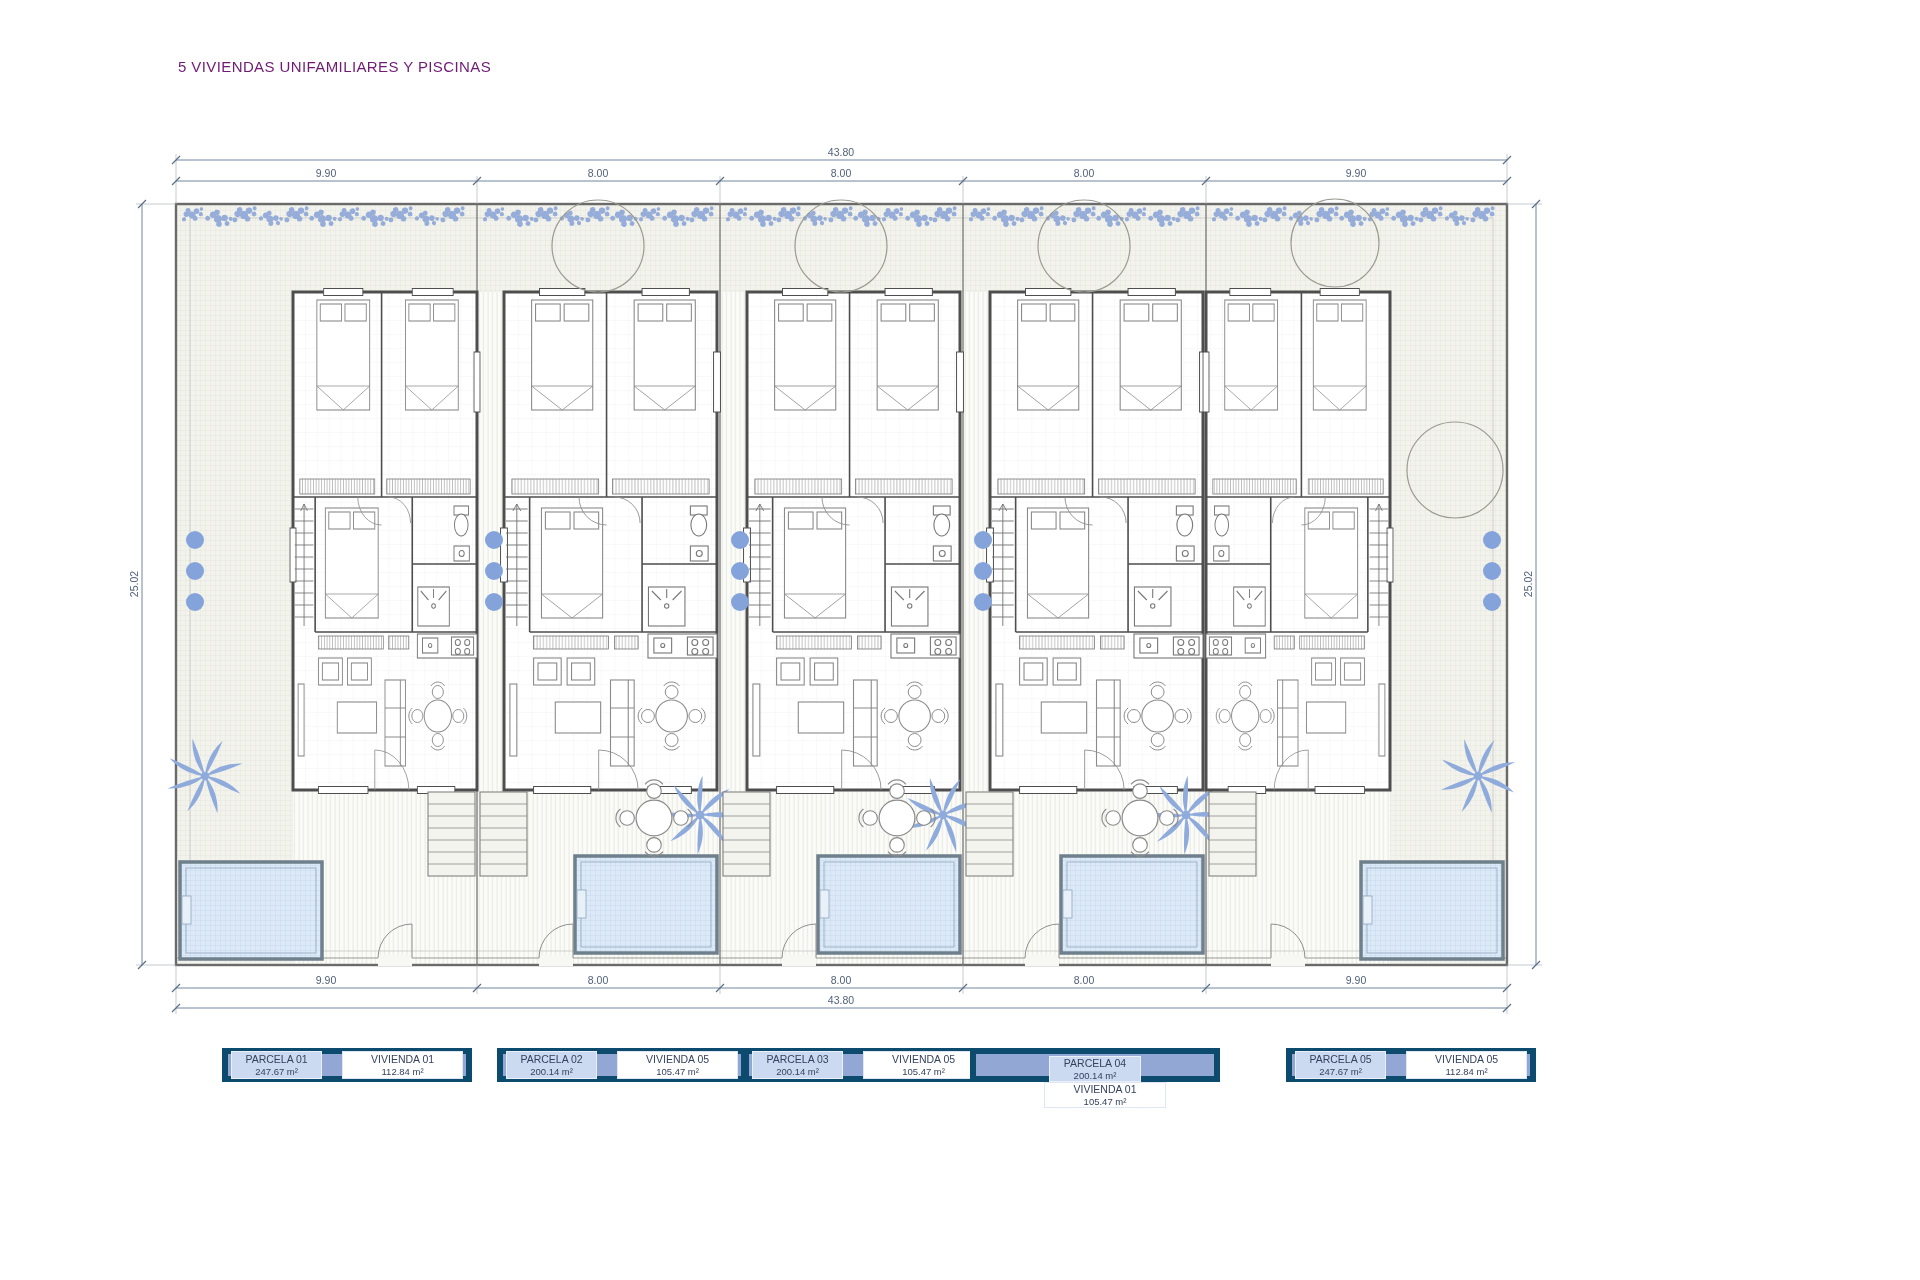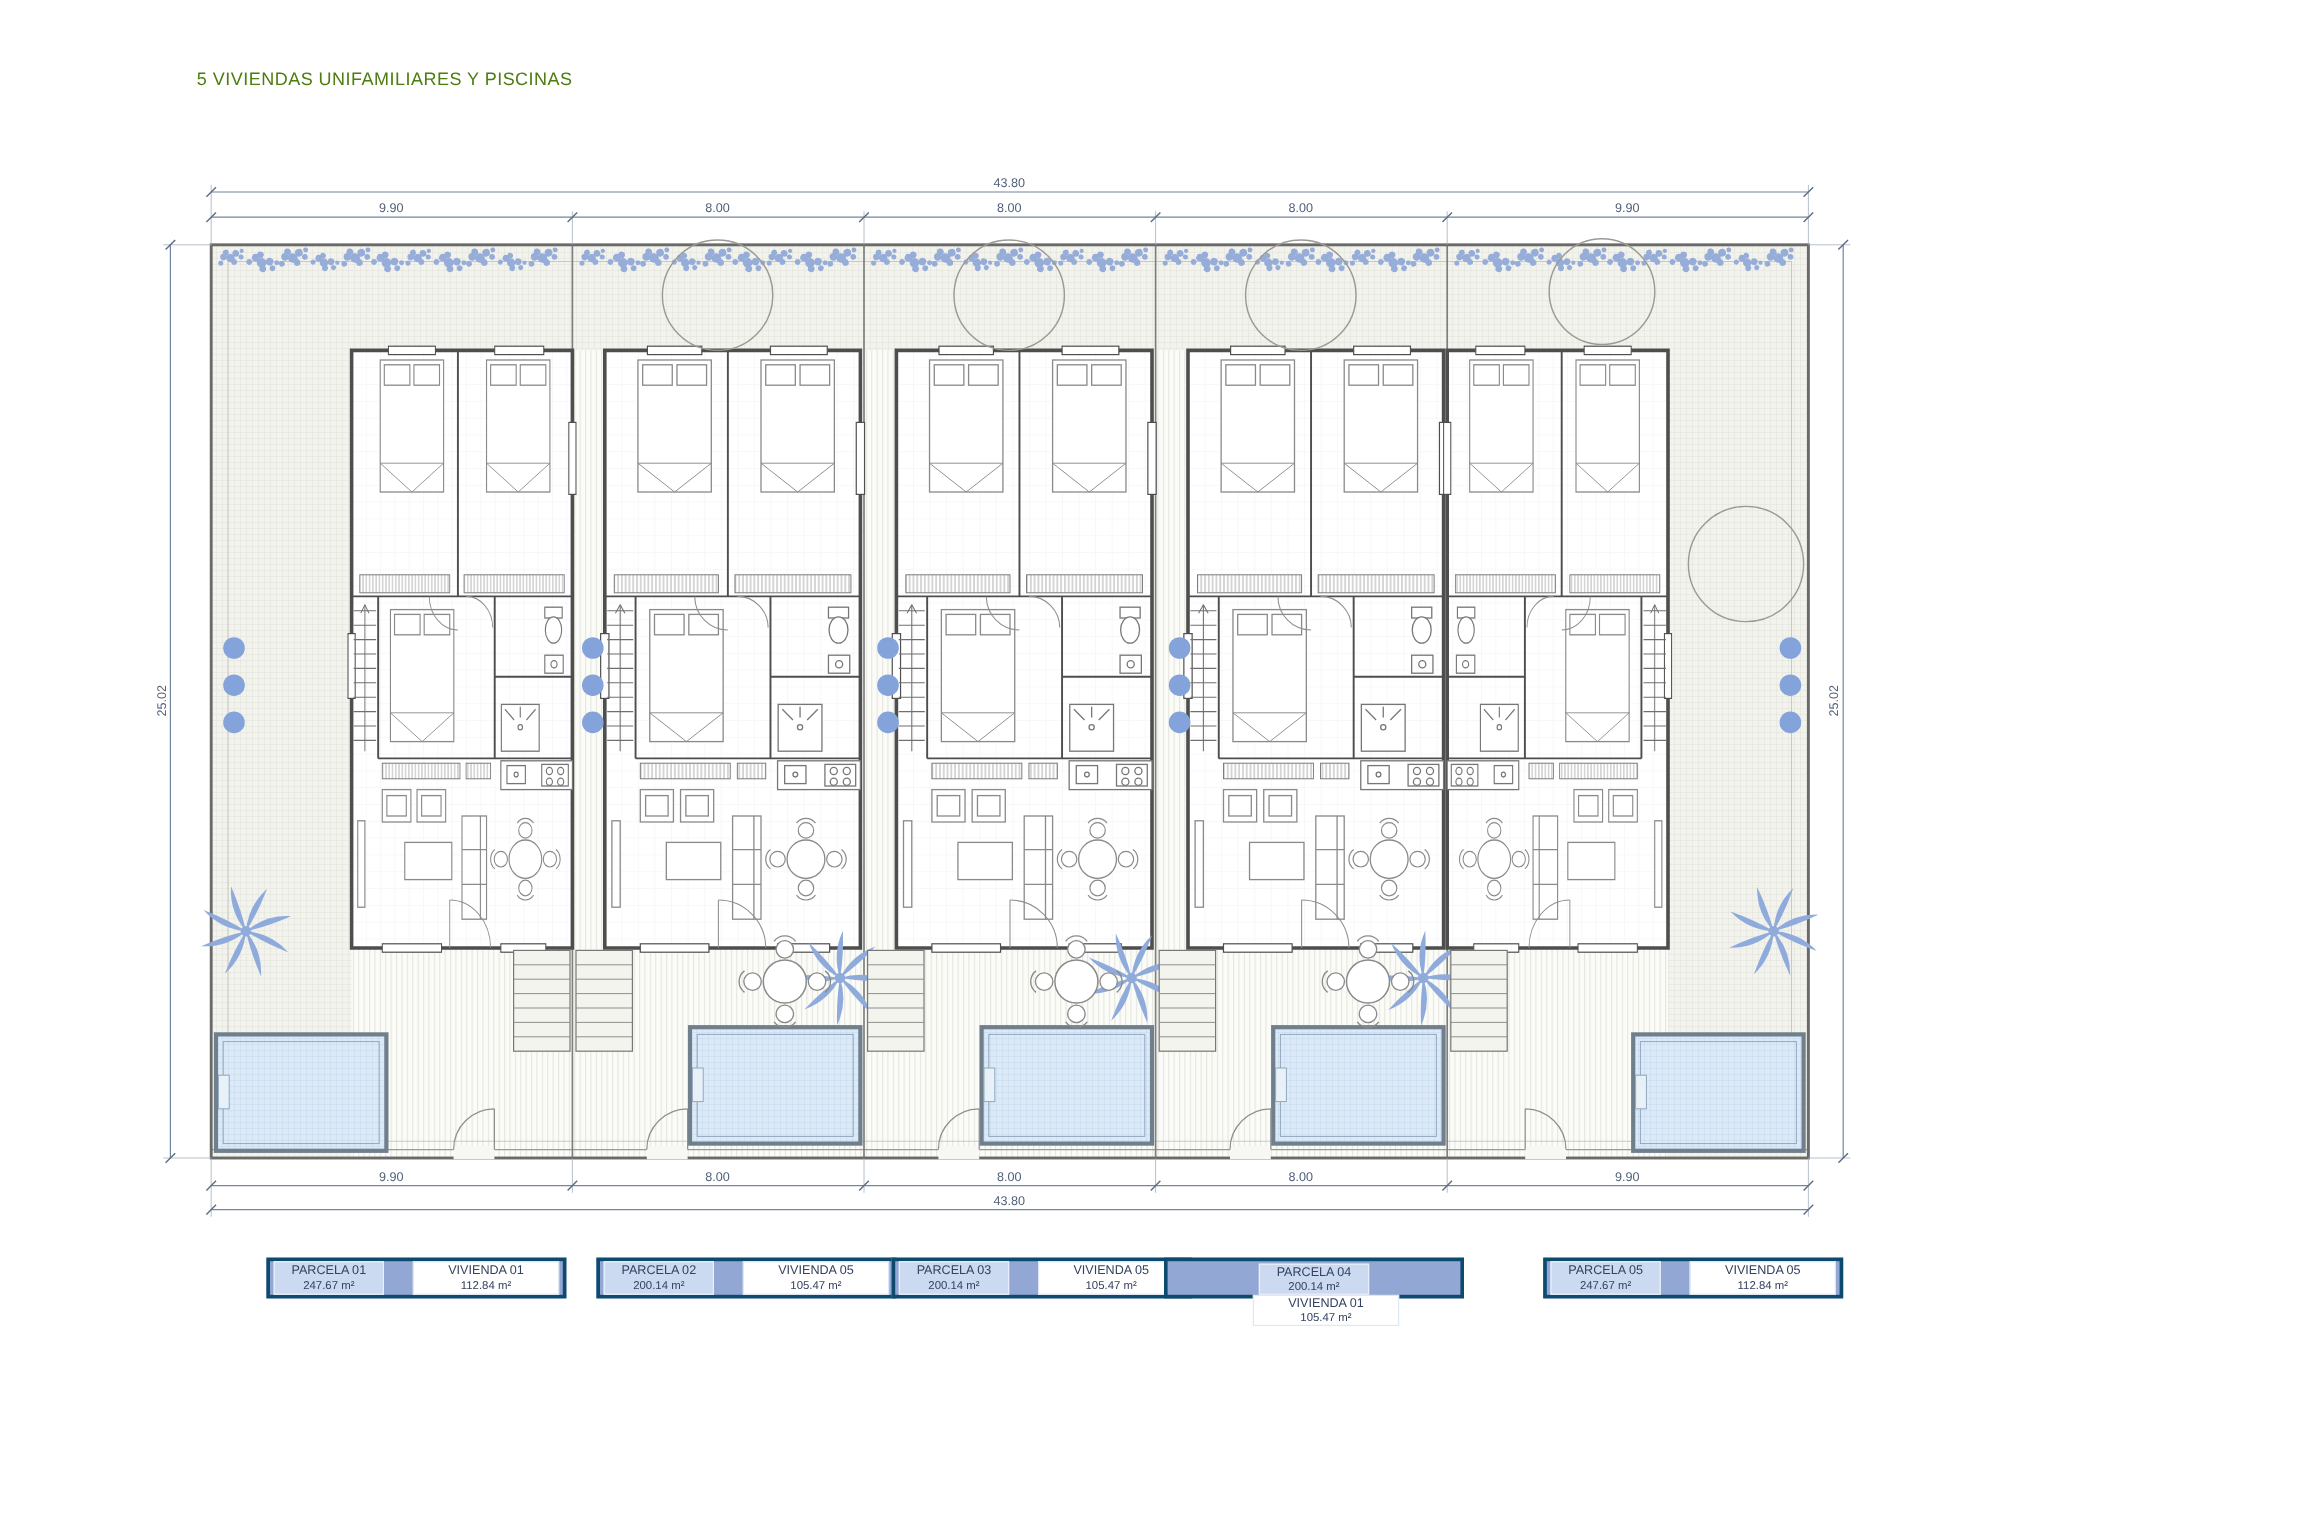--- a/index.html
+++ b/index.html
@@ -1,23 +1,23 @@
 <!DOCTYPE html>
 <html><head>
 <meta charset="utf-8">
 <style>
   html,body{margin:0;padding:0;background:#fff;}
   body{font-family:"Liberation Sans",sans-serif;}
   .stage{position:relative;width:1920px;height:1280px;background:#ffffff;overflow:hidden;}
   #plan-svg{position:absolute;left:0;top:0;}
-  .title{position:absolute;left:164px;top:58px;font-size:15px;color:#4d7c0f;letter-spacing:.4px;}
+  .title{position:absolute;left:178px;top:58px;font-size:15px;color:#701a75;letter-spacing:.4px;}
   text{font-family:"Liberation Sans",sans-serif;}
   .dimtxt{font-size:10.5px;fill:#51617a;text-anchor:middle;paint-order:stroke;stroke:#ffffff;stroke-width:3px;}
   .label-group{position:absolute;top:1048px;width:250px;height:34px;background:#93a7d4;
-    border:3px solid #0c4a6e;box-sizing:border-box;display:flex;align-items:center;
+    border:6px solid #0c4a6e;box-sizing:border-box;display:flex;align-items:center;
     justify-content:space-between;padding:2px 3px;}
   .lbox{height:28px;box-sizing:border-box;display:flex;flex-direction:column;align-items:center;
     justify-content:center;line-height:1.2;text-align:center;}
   .lbox.parcela{width:92px;background:#cbdaf0;border:1px solid #e9f0fa;}
   .lbox.vivienda{width:122px;background:#ffffff;border:1px solid #dfe7f4;margin-left:20px;}
   .lbox .l1{font-size:10.5px;color:#35425f;}
   .lbox .l2{font-size:9.5px;color:#35425f;}
 </style>
 </head>
 <body>

